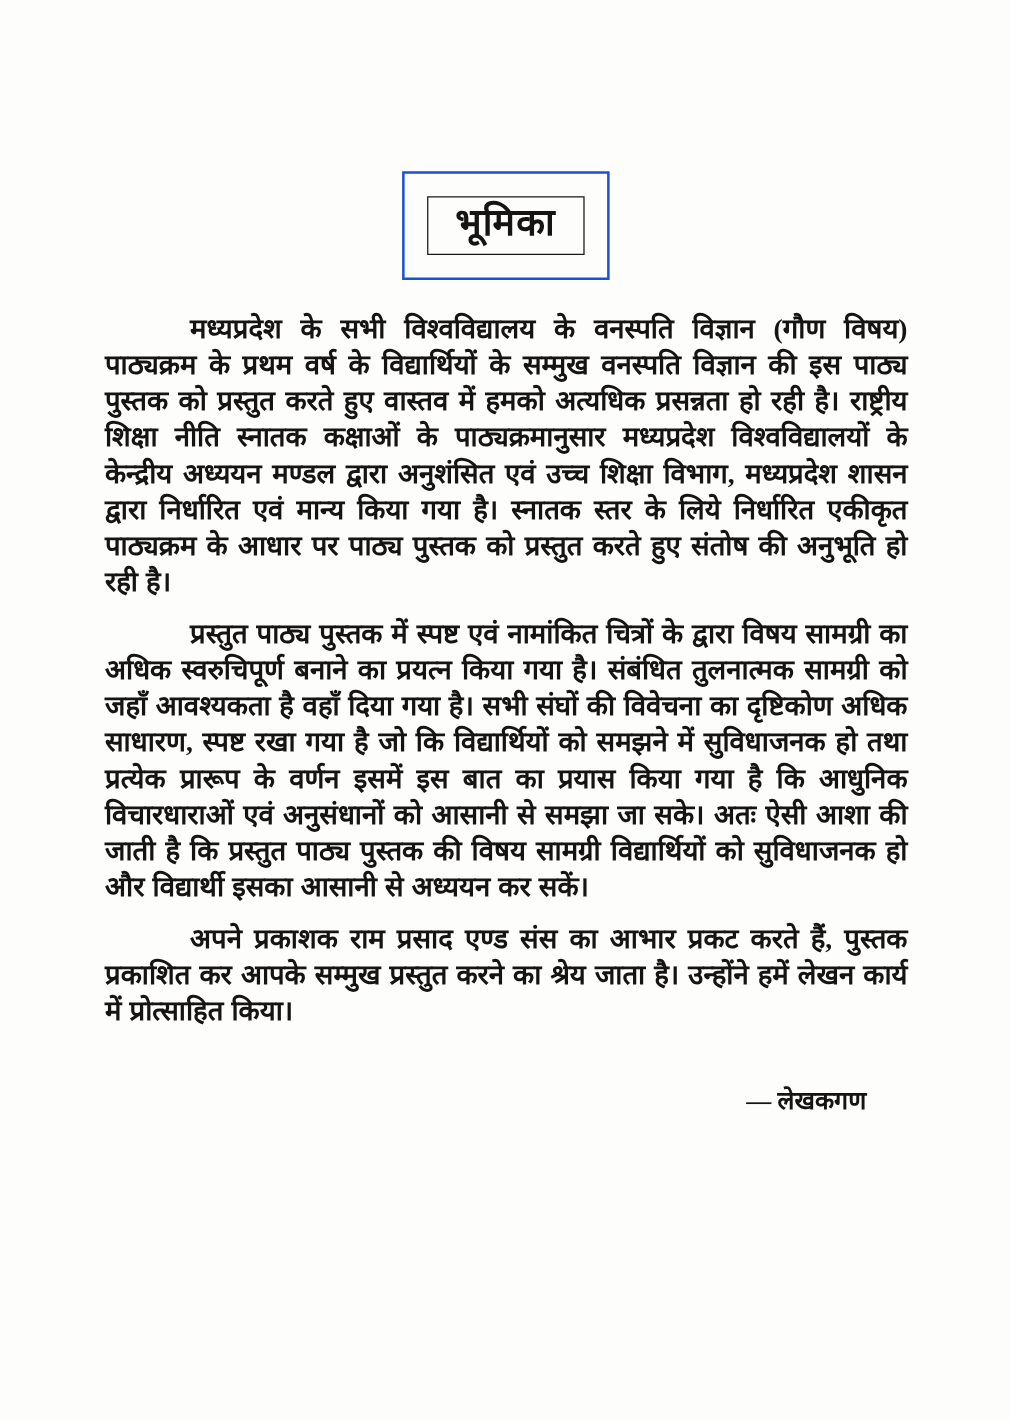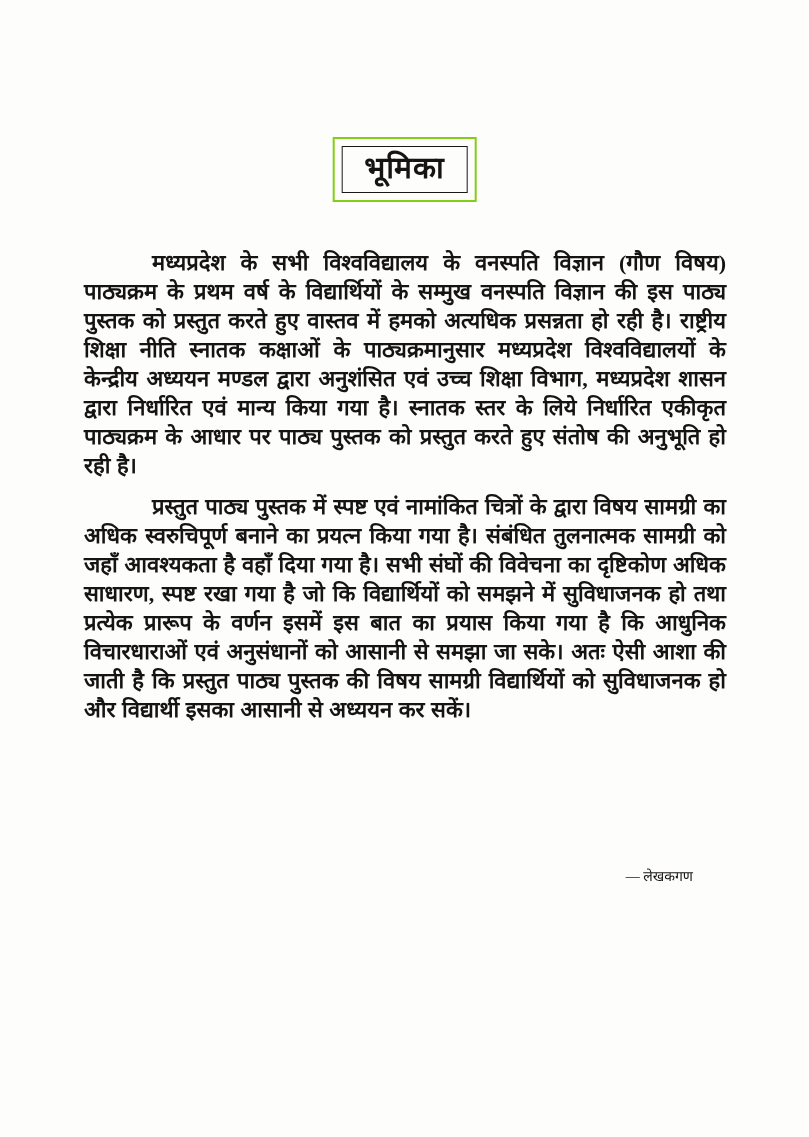--- a/index.html
+++ b/index.html
@@ -15,22 +15,22 @@
     background: #fdfdfb;
     font-family: "Liberation Serif", "DejaVu Serif", serif;
     color: #161412;
     overflow: hidden;
   }
   .title-box {
     position: absolute;
     top: 137px;
     left: 50%;
     transform: translateX(-50%);
-    border: 2px solid #84cc16;
-    padding: 7px;
+    border: 2px solid #1d4ed8;
+    padding: 18px;
     background: #fdfdfb;
   }
   .title-box-inner {
     border: 1.5px solid #1a1814;
     padding: 4px 22px 8px 22px;
   }
   .title-text {
     font-size: 30px;
     font-weight: 700;
     letter-spacing: 1px;
@@ -49,35 +49,36 @@
     font-weight: 600;
     line-height: 29px;
     text-indent: 68px;
     text-align: justify;
     word-spacing: 1px;
   }
   .signature {
     position: absolute;
     top: 866px;
     right: 116px;
-    font-size: 14px;
-    font-weight: 400;
+    font-size: 20px;
+    font-weight: 700;
   }
 </style>
 </head>
 <body>
 
 <div class="page">
 
   <div class="title-box">
     <div class="title-box-inner">
       <div class="title-text">भूमिका</div>
     </div>
   </div>
 
   <div class="content">
     <p>मध्यप्रदेश के सभी विश्वविद्यालय के वनस्पति विज्ञान (गौण विषय) पाठ्यक्रम के प्रथम वर्ष के विद्यार्थियों के सम्मुख वनस्पति विज्ञान की इस पाठ्य पुस्तक को प्रस्तुत करते हुए वास्तव में हमको अत्यधिक प्रसन्नता हो रही है। राष्ट्रीय शिक्षा नीति स्नातक कक्षाओं के पाठ्यक्रमानुसार मध्यप्रदेश विश्वविद्यालयों के केन्द्रीय अध्ययन मण्डल द्वारा अनुशंसित एवं उच्च शिक्षा विभाग, मध्यप्रदेश शासन द्वारा निर्धारित एवं मान्य किया गया है। स्नातक स्तर के लिये निर्धारित एकीकृत पाठ्यक्रम के आधार पर पाठ्य पुस्तक को प्रस्तुत करते हुए संतोष की अनुभूति हो रही है।</p>
     <p>प्रस्तुत पाठ्य पुस्तक में स्पष्ट एवं नामांकित चित्रों के द्वारा विषय सामग्री का अधिक स्वरुचिपूर्ण बनाने का प्रयत्न किया गया है। संबंधित तुलनात्मक सामग्री को जहाँ आवश्यकता है वहाँ दिया गया है। सभी संघों की विवेचना का दृष्टिकोण अधिक साधारण, स्पष्ट रखा गया है जो कि विद्यार्थियों को समझने में सुविधाजनक हो तथा प्रत्येक प्रारूप के वर्णन इसमें इस बात का प्रयास किया गया है कि आधुनिक विचारधाराओं एवं अनुसंधानों को आसानी से समझा जा सके। अतः ऐसी आशा की जाती है कि प्रस्तुत पाठ्य पुस्तक की विषय सामग्री विद्यार्थियों को सुविधाजनक हो और विद्यार्थी इसका आसानी से अध्ययन कर सकें।</p>
+    <p>अपने प्रकाशक राम प्रसाद एण्ड संस का आभार प्रकट करते हैं, पुस्तक प्रकाशित कर आपके सम्मुख प्रस्तुत करने का श्रेय जाता है। उन्होंने हमें लेखन कार्य में प्रोत्साहित किया।</p>
   </div>
 
   <div class="signature">— लेखकगण</div>
 
 </div>
 
 </body></html>

